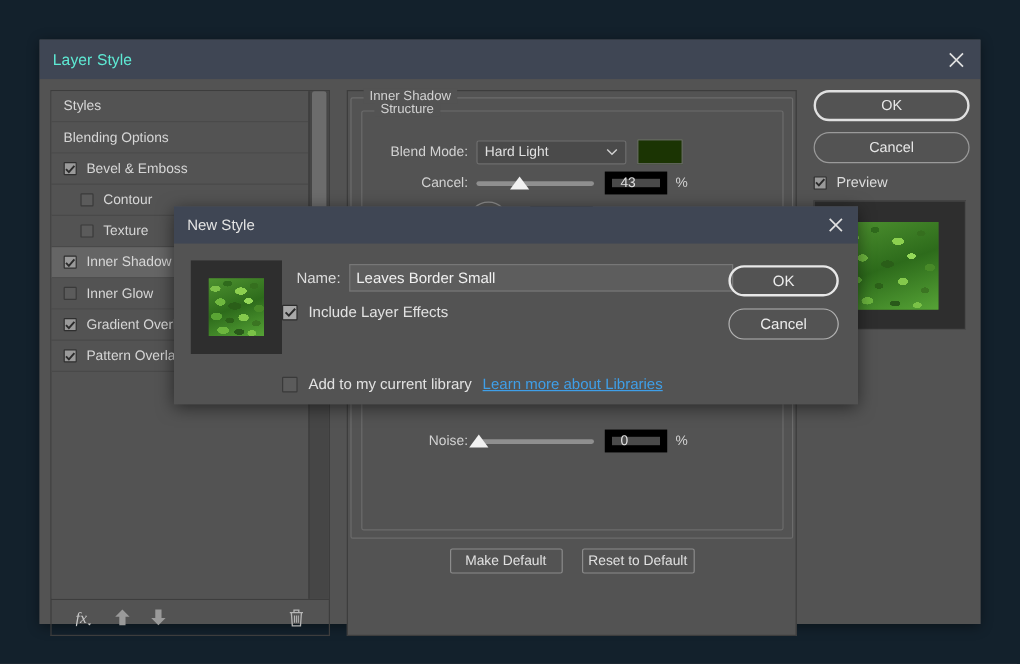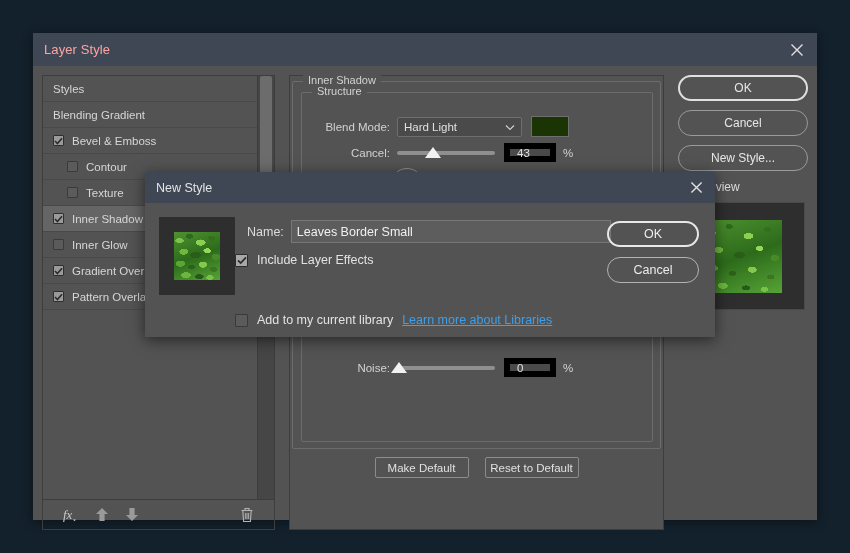--- a/index.html
+++ b/index.html
@@ -22,21 +22,21 @@
     box-shadow: 0 2px 10px rgba(0,0,0,.45);
   }
   .ls-titlebar {
     height: 33px;
     background: #3f4654;
     display: flex; align-items: center;
     padding: 0 6px 0 11px;
     position: relative;
   }
   .ls-title {
-    color: #fca5a5;
+    color: #5eead4;
     font-size: 13px;
     letter-spacing: .1px;
   }
   .ls-close {
     position: absolute; right: 6px; top: 3px;
     width: 28px; height: 27px;
     display: flex; align-items: center; justify-content: center;
     cursor: pointer;
   }
   .ls-close svg { display: block; }
@@ -393,21 +393,21 @@
   </div>
 
   <div class="ls-body">
 
     <div class="styles-panel">
       <div class="styles-list" id="styles-list">
           <div class="style-row">
             <span class="lbl">Styles</span>
           </div>
           <div class="style-row">
-            <span class="lbl">Blending Gradient</span>
+            <span class="lbl">Blending Options</span>
           </div>
           <div class="style-row">
             <span class="cbx">
               <svg width="9" height="8" viewBox="0 0 9 8">
                 <path d="M1 4 L3.4 6.5 L8 1.2" stroke="#2b2b2b" stroke-width="1.6" fill="none"></path>
               </svg>
             </span>
             <span class="lbl">Bevel &amp; Emboss</span>
           </div>
           <div class="style-row indent">
@@ -524,21 +524,20 @@
 
       <div class="dlg-btn-row">
         <div class="flat-btn">Make Default</div>
         <div class="flat-btn">Reset to Default</div>
       </div>
     </div>
 
     <div class="right-col">
       <div class="pill primary">OK</div>
       <div class="pill">Cancel</div>
-      <div class="pill">New Style...</div>
 
       <div class="preview-row">
         <span class="cbx" style="margin-right:0">
           <svg width="9" height="8" viewBox="0 0 9 8">
               <path d="M1 4 L3.4 6.5 L8 1.2" stroke="#2b2b2b" stroke-width="1.6" fill="none"></path>
             </svg>
         </span>
         <span class="lbl">Preview</span>
       </div>
 

